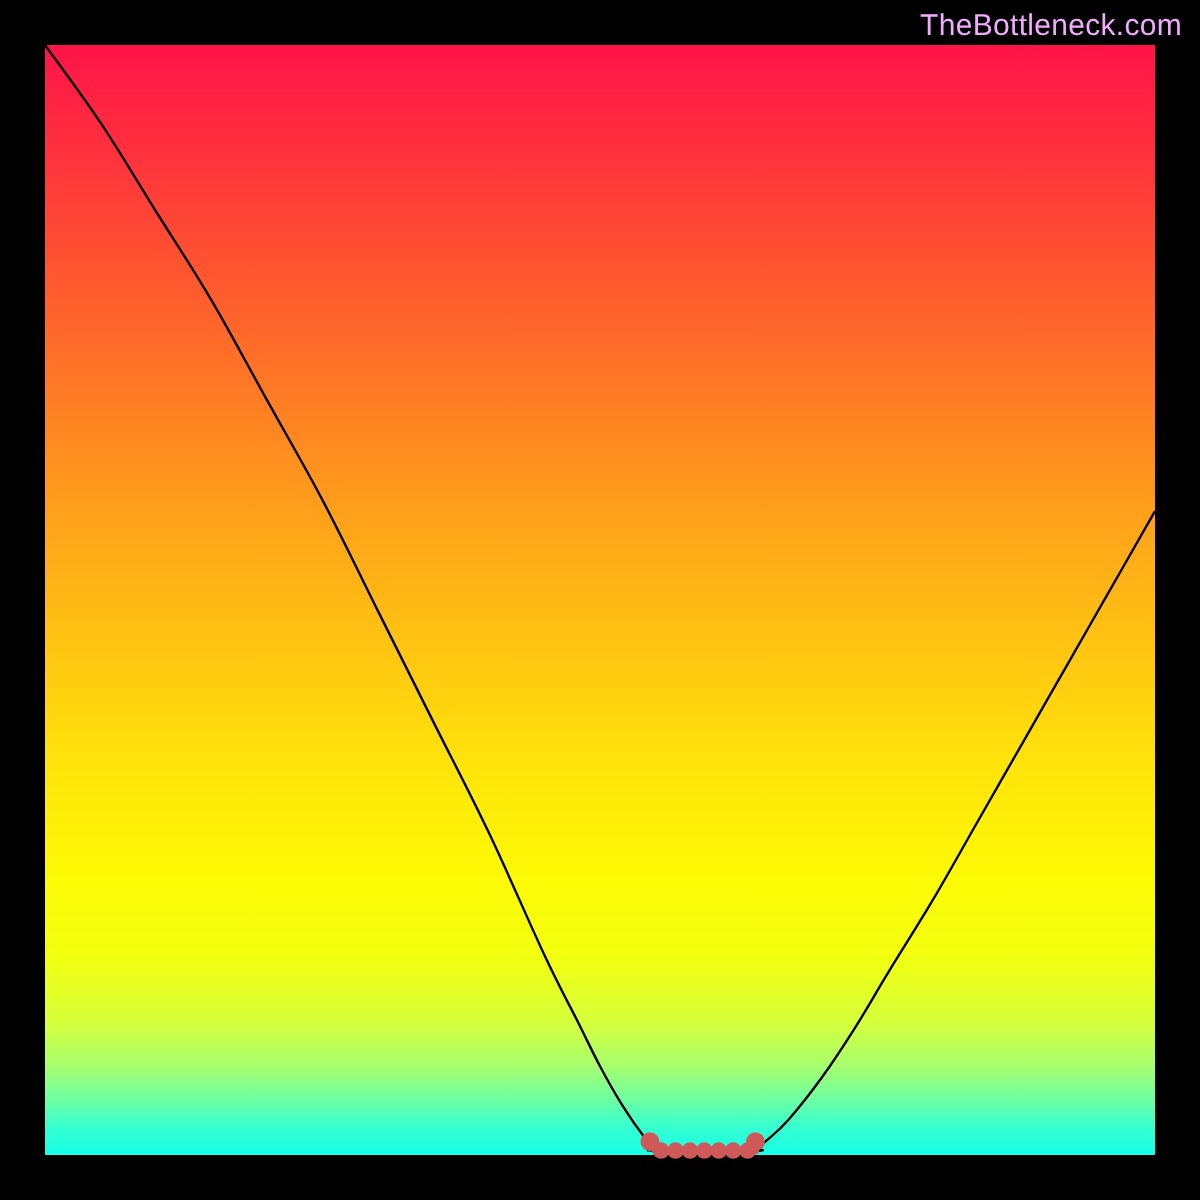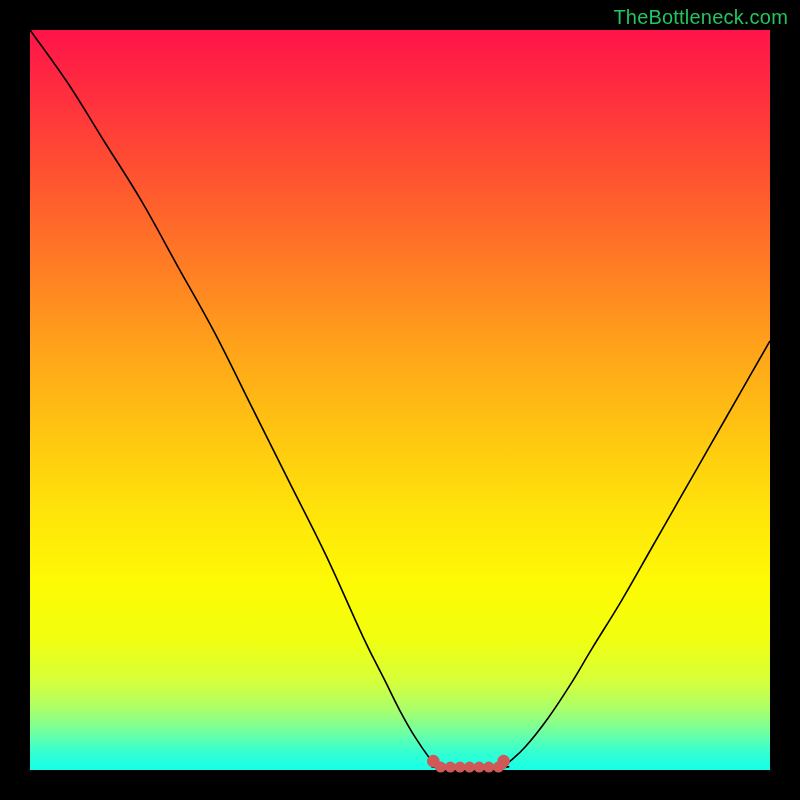--- a/index.html
+++ b/index.html
@@ -14,21 +14,21 @@
       #ffc412 54%,
       #ffe40a 65%,
       #fdfa05 75%,
       #f2ff0e 82%,
       #d6ff3a 88%,
       #a7ff6e 92%,
       #6effa3 95%,
       #36ffd0 97.5%,
       #14ffe8 100%);
   }
-  .watermark { position:absolute; top:6px; right:12px; color:#22c55e; font:20px Arial, sans-serif; letter-spacing:.2px; }
+  .watermark { position:absolute; top:6px; right:12px; color:#f0abfc; font:20px Arial, sans-serif; letter-spacing:.2px; }
   svg.curve { position:absolute; left:0; top:0; }
 </style>
 </head>
 <body>
 <div class="stage">
   <div class="plot-area"></div>
   <svg class="curve" width="800" height="800" viewBox="0 0 800 800">
     <g id="curve-group">
         <path d="M 30 30 C 36.66 39.32399999999999, 53.68 61.81999999999995, 67 81.79999999999995 C 80.32 101.77999999999996, 90.68 119.68799999999999, 104 141 C 117.32 162.312, 127.68 177.55599999999998, 141 200.2 C 154.32 222.844, 164.68 242.82399999999996, 178 266.79999999999995 C 191.32 290.77599999999995, 201.68 308.09200000000004, 215 333.40000000000003 C 228.32 358.708, 238.68 380.76000000000005, 252 407.40000000000003 C 265.32 434.04, 275.68 454.76, 289 481.4 C 302.32 508.03999999999996, 312.68 527.428, 326 555.4 C 339.32 583.372, 352.344 614.1560000000001, 363 636.8000000000001 C 373.656 659.4440000000001, 378.53999999999996 667.88, 385.2 681.2 C 391.86 694.5200000000001, 394.67199999999997 700.8100000000001, 400 710.8000000000001 C 405.32800000000003 720.7900000000001, 409.472 728.1751999999999, 414.8 736.6999999999999 C 420.12800000000004 745.2248, 425.60400000000004 752.9652, 429.6 758.16 C 433.596 763.3548, 435.66800000000006 763.9616, 437.00000000000006 765.56 C 438.33200000000005 767.1583999999999, 425.01200000000006 766.7736, 437.00000000000006 767.04 C 448.98800000000006 767.3063999999999, 491.612 767.3063999999999, 503.6 767.04 C 515.588 766.7736, 502.26800000000003 766.7588, 503.6 765.56 C 504.932 764.3611999999999, 507.004 763.8432, 511 760.38 C 514.996 756.9168, 519.14 753.9123999999999, 525.8 746.3199999999999 C 532.4599999999999 738.7275999999999, 540.008 729.2556, 548 718.1999999999999 C 555.992 707.1443999999999, 562.208 697.554, 570.1999999999999 684.9 C 578.1919999999999 672.246, 583.076 663.218, 592.4 647.9 C 601.7239999999999 632.582, 611.3439999999999 617.782, 622 599.8000000000001 C 632.6560000000001 581.8180000000001, 640.944 566.648, 651.6 548 C 662.2560000000001 529.352, 670.544 514.848, 681.2 496.2 C 691.8560000000001 477.552, 700.1440000000001 463.04800000000006, 710.8000000000001 444.40000000000003 C 721.456 425.752, 729.744 411.248, 740.4 392.59999999999997 C 751.0559999999999 373.95199999999994, 764.672 350.124, 770 340.8" fill="none" stroke="#000000" stroke-width="1.6"></path>
       </g>

